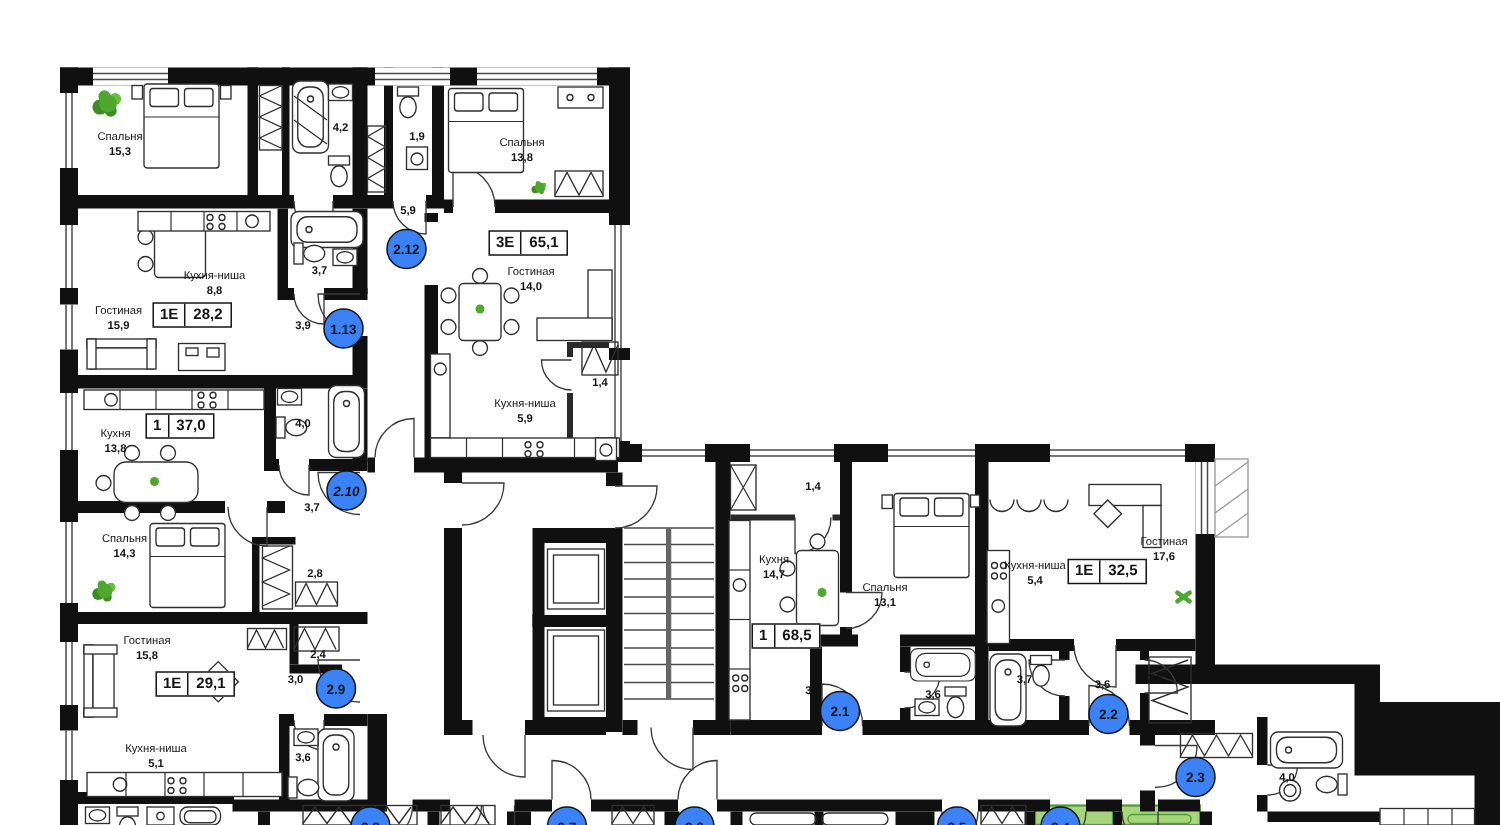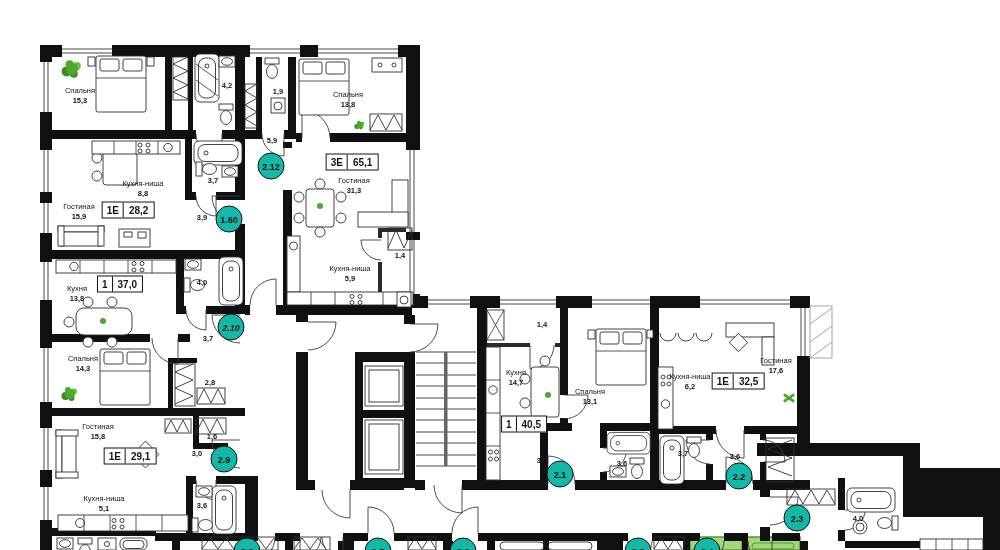--- a/index.html
+++ b/index.html
@@ -8,21 +8,21 @@
   .plan svg{position:absolute;left:0;top:0;z-index:1}
   .watermark{position:absolute;left:330px;top:220px;z-index:2;font-size:80px;font-weight:500;
              letter-spacing:6px;color:#c9c9c9;opacity:.55;mix-blend-mode:multiply;pointer-events:none}
   .room-label{position:absolute;transform:translate(-50%,-50%);text-align:center;z-index:3;
               color:#141414;line-height:1.3;white-space:nowrap}
   .rl-name{font-size:7.5px}
   .rl-area{font-size:7.5px;font-weight:600}
   .area-tag{position:absolute;transform:translate(-50%,-50%);font-size:7.5px;font-weight:700;
             color:#141414;z-index:3;white-space:nowrap}
   .unit-circle{position:absolute;transform:translate(-50%,-50%);width:25px;height:25px;
-               border:1.6px solid #141414;border-radius:50%;background:#14b8a6;display:flex;
+               border:1.6px solid #141414;border-radius:50%;background:#3b82f6;display:flex;
                align-items:center;justify-content:center;font-size:9px;font-weight:700;
                color:#141414;z-index:3}
   .apt-badge{position:absolute;transform:translate(-50%,-50%);display:flex;border:1.8px solid #141414;
              background:#fff;font-weight:700;font-size:10px;color:#141414;z-index:3;line-height:1}
   .apt-badge .t{padding:2.5px 4px;border-right:1.8px solid #141414}
   .apt-badge .a{padding:2.5px 5px}
   .plant-bush{position:absolute;transform:translate(-50%,-50%);border-radius:50%;z-index:3}
   .plant-dot{position:absolute;transform:translate(-50%,-50%);border-radius:50%;z-index:3}
   .plant-cross{position:absolute;transform:translate(-50%,-50%);z-index:3}
   .plant-cross i{position:absolute;left:0;top:45%;width:100%;height:3px;border-radius:2px;display:block}
@@ -611,21 +611,21 @@
       <div class="room-label" style="left: 80px; top: 96px;">
         <div class="rl-name">Спальня</div>
         <div class="rl-area">15,3</div>
       </div>
       <div class="room-label" style="left: 348px; top: 100px;">
         <div class="rl-name">Спальня</div>
         <div class="rl-area">13,8</div>
       </div>
       <div class="room-label" style="left: 354px; top: 186px;">
         <div class="rl-name">Гостиная</div>
-        <div class="rl-area">31,3</div>
+        <div class="rl-area">14,0</div>
       </div>
       <div class="room-label" style="left: 350px; top: 274px;">
         <div class="rl-name">Кухня-ниша</div>
         <div class="rl-area">5,9</div>
       </div>
       <div class="room-label" style="left: 143px; top: 189px;">
         <div class="rl-name">Кухня-ниша</div>
         <div class="rl-area">8,8</div>
       </div>
       <div class="room-label" style="left: 79px; top: 212px;">
@@ -651,48 +651,48 @@
       <div class="room-label" style="left: 516px; top: 378px;">
         <div class="rl-name">Кухня</div>
         <div class="rl-area">14,7</div>
       </div>
       <div class="room-label" style="left: 590px; top: 397px;">
         <div class="rl-name">Спальня</div>
         <div class="rl-area">13,1</div>
       </div>
       <div class="room-label" style="left: 690px; top: 382px;">
         <div class="rl-name">Кухня-ниша</div>
-        <div class="rl-area">6,2</div>
+        <div class="rl-area">5,4</div>
       </div>
       <div class="room-label" style="left: 776px; top: 366px;">
         <div class="rl-name">Гостиная</div>
         <div class="rl-area">17,6</div>
       </div>
       <div class="area-tag" style="left: 227px; top: 85px; text-align: center;">4,2</div>
       <div class="area-tag" style="left: 278px; top: 91px;">1,9</div>
       <div class="area-tag" style="left: 272px; top: 140px;">5,9</div>
       <div class="area-tag" style="left: 213px; top: 180px;">3,7</div>
       <div class="area-tag" style="left: 202px; top: 217px;">3,9</div>
       <div class="area-tag" style="left: 400px; top: 255px;">1,4</div>
       <div class="area-tag" style="left: 202px; top: 282px;">4,0</div>
       <div class="area-tag" style="left: 208px; top: 338px;">3,7</div>
       <div class="area-tag" style="left: 210px; top: 382px;">2,8</div>
-      <div class="area-tag" style="left: 212px; top: 436px;">1,6</div>
+      <div class="area-tag" style="left: 212px; top: 436px;">2,4</div>
       <div class="area-tag" style="left: 197px; top: 453px;">3,0</div>
       <div class="area-tag" style="left: 202px; top: 505px;">3,6</div>
       <div class="area-tag" style="left: 542px; top: 324px;">1,4</div>
       <div class="area-tag" style="left: 542px; top: 460px;">3,5</div>
       <div class="area-tag" style="left: 622px; top: 463px;">3,6</div>
       <div class="area-tag" style="left: 683px; top: 453px;">3,7</div>
       <div class="area-tag" style="left: 735px; top: 456px;">3,6</div>
       <div class="area-tag" style="left: 770px; top: 452px; text-align: center;">2,2</div>
       <div class="area-tag" style="left: 858px; top: 518px;">4,0</div>
       <div class="area-tag" style="left: 816px; top: 541px; margin-top: 23px;">4,6</div>
       <div class="unit-circle" style="left: 271px; top: 166px;">2.12</div>
-      <div class="unit-circle" style="left: 229px; top: 219px;">1.60</div>
+      <div class="unit-circle" style="left: 229px; top: 219px;">1.13</div>
       <div class="unit-circle" style="left: 231px; top: 327px; font-style: italic;">2.10</div>
       <div class="unit-circle" style="left: 224px; top: 459px;">2.9</div>
       <div class="unit-circle" style="left: 560px; top: 474px;">2.1</div>
       <div class="unit-circle" style="left: 739px; top: 476px;">2.2</div>
       <div class="unit-circle" style="left: 797px; top: 518px;">2.3</div>
       <div class="unit-circle" style="left: 247px; top: 551px;">2.8</div>
       <div class="unit-circle" style="left: 378px; top: 551px;">2.7</div>
       <div class="unit-circle" style="left: 463px; top: 551px;">2.6</div>
       <div class="unit-circle" style="left: 638px; top: 551px;">2.5</div>
       <div class="unit-circle" style="left: 707px; top: 551px;">2.4</div>
@@ -707,21 +707,21 @@
       <div class="apt-badge" style="left: 120px; top: 284px;">
         <span class="t">1</span>
         <span class="a">37,0</span>
       </div>
       <div class="apt-badge" style="left: 130px; top: 456px;">
         <span class="t">1Е</span>
         <span class="a">29,1</span>
       </div>
       <div class="apt-badge" style="left: 524px; top: 424px;">
         <span class="t">1</span>
-        <span class="a">40,5</span>
+        <span class="a">68,5</span>
       </div>
       <div class="apt-badge" style="left: 738px; top: 381px;">
         <span class="t">1Е</span>
         <span class="a">32,5</span>
       </div>
       <div class="plant-bush" style="left: 72px; top: 69px; width: 12px; height: 12px; background: rgb(78, 168, 46); box-shadow: rgb(60, 140, 34) -5.4px 2.4px 0px -1px, rgb(102, 191, 63) 4.8px -3px 0px -2px, rgb(60, 140, 34) 1.8px 4.8px 0px -2px, rgb(78, 168, 46) -2.4px -4.8px 0px -2px;"></div>
       <div class="plant-bush" style="left: 360px; top: 125px; width: 7px; height: 7px; background: rgb(78, 168, 46); box-shadow: rgb(60, 140, 34) -3.15px 1.4px 0px -1px, rgb(102, 191, 63) 2.8px -1.75px 0px -2px, rgb(60, 140, 34) 1.05px 2.8px 0px -2px, rgb(78, 168, 46) -1.4px -2.8px 0px -2px;"></div>
       <div class="plant-bush" style="left: 70px; top: 394px; width: 10px; height: 10px; background: rgb(78, 168, 46); box-shadow: rgb(60, 140, 34) -4.5px 2px 0px -1px, rgb(102, 191, 63) 4px -2.5px 0px -2px, rgb(60, 140, 34) 1.5px 4px 0px -2px, rgb(78, 168, 46) -2px -4px 0px -2px;"></div>
       <div class="plant-cross" style="left: 789px; top: 397px; width: 13px; height: 13px;">
         <i style="background: rgb(78, 168, 46); transform: rotate(35deg);"></i>

